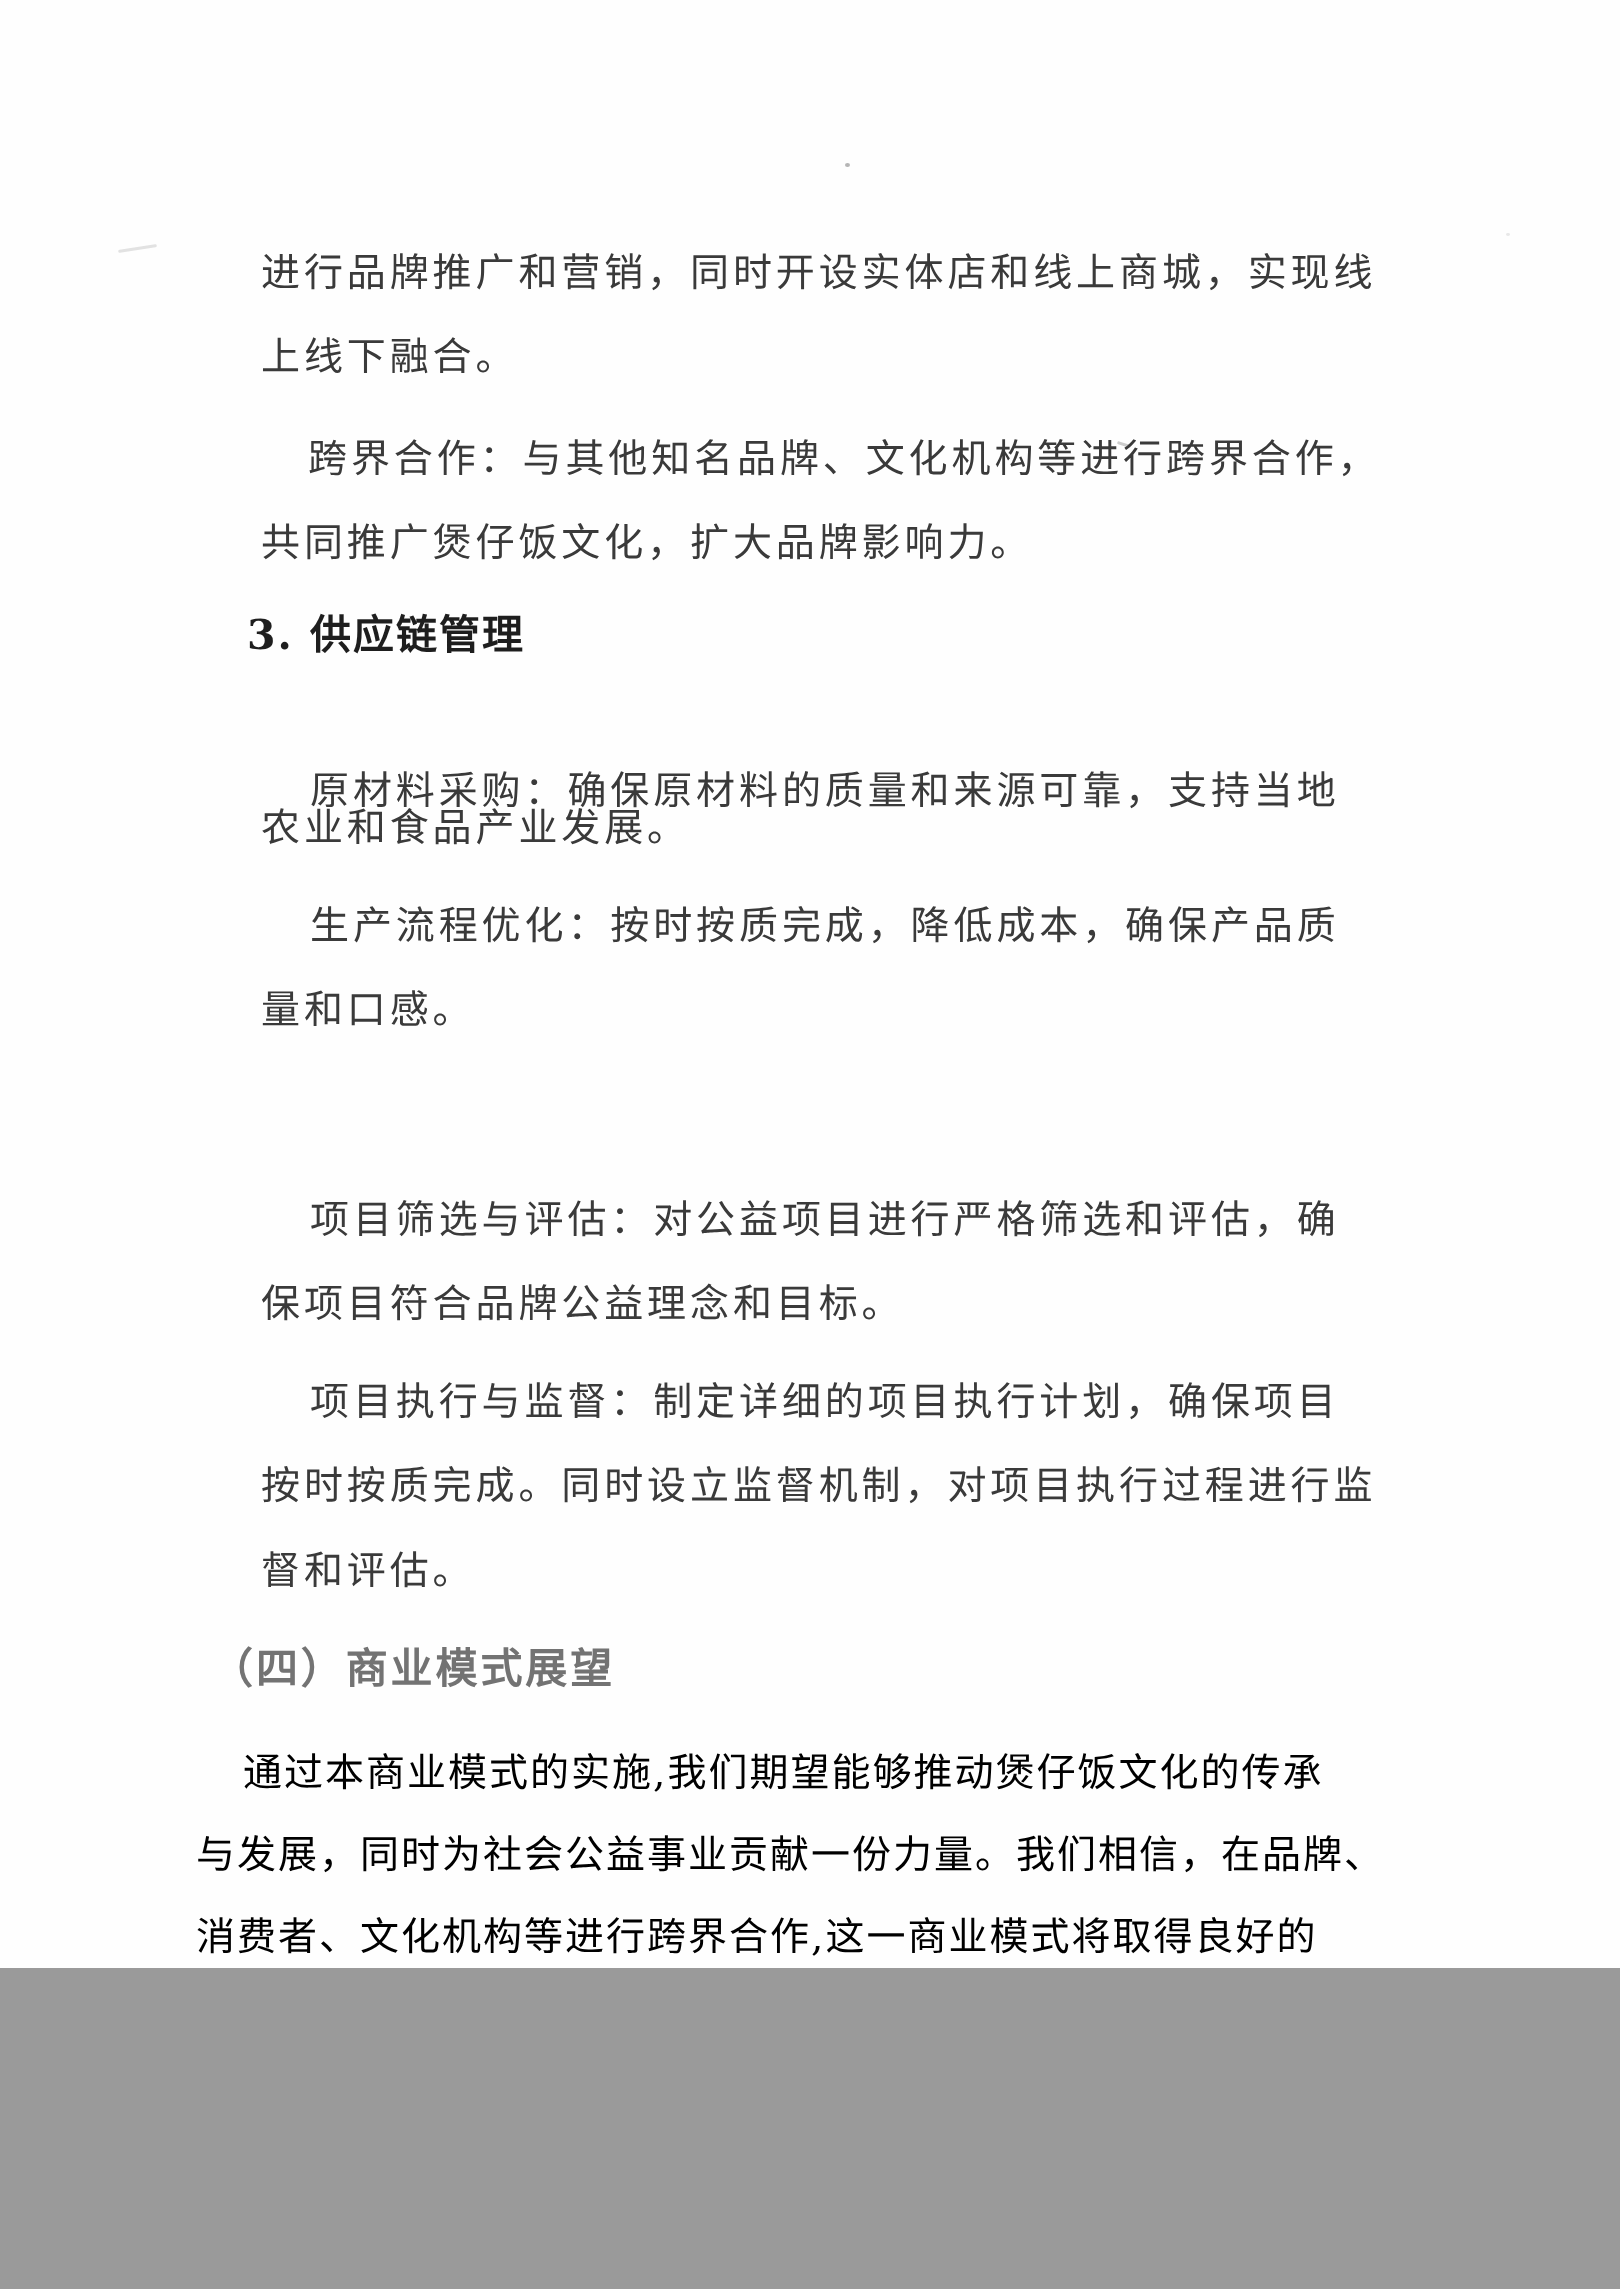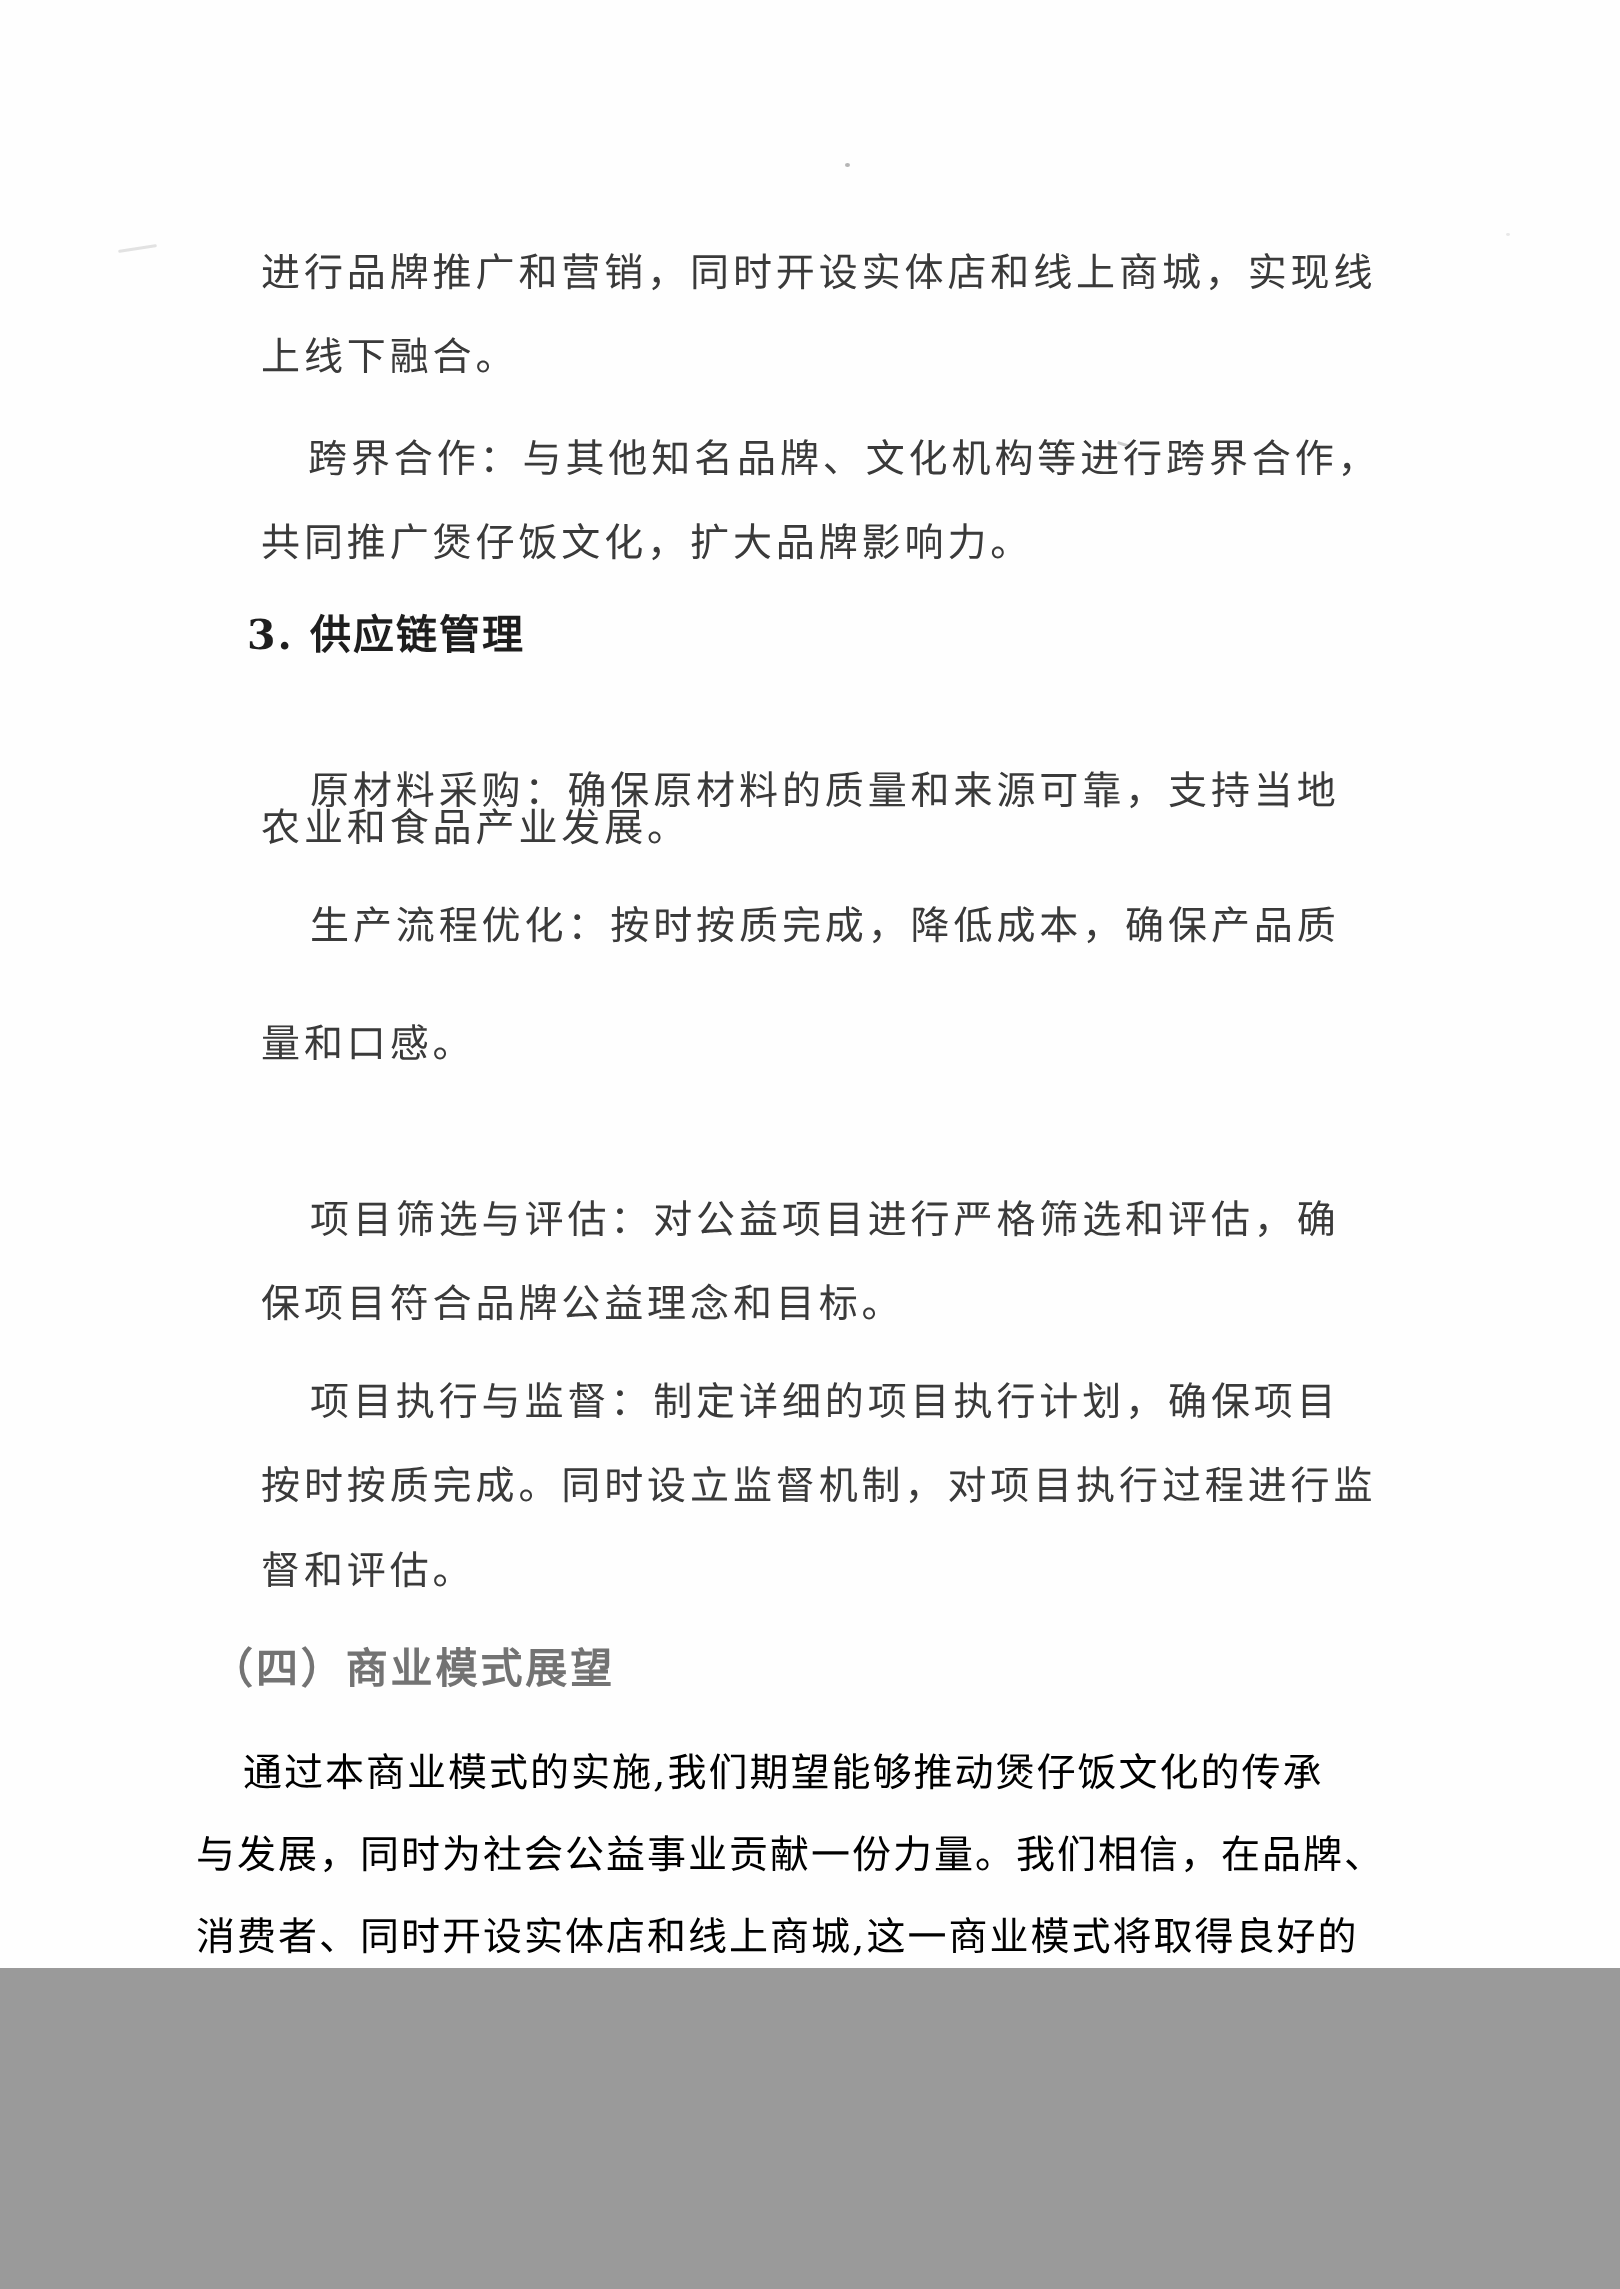--- a/index.html
+++ b/index.html
@@ -91,31 +91,31 @@
 
   <div class="line body-line" style="left:308px; top:437px;">跨界合作：与其他知名品牌、文化机构等进行跨界合作，</div>
   <div class="line body-line" style="left:261px; top:521px;">共同推广煲仔饭文化，扩大品牌影响力。</div>
 
   <div class="line heading-num" style="left:247px; top:612px;">3. 供应链管理</div>
 
   <div class="line body-line" style="left:310px; top:721px;margin-top:48px;">原材料采购：确保原材料的质量和来源可靠，支持当地</div>
   <div class="line body-line" style="left:261px; top:806px;">农业和食品产业发展。</div>
 
   <div class="line body-line" style="left:310px; top:904px;">生产流程优化：按时按质完成，降低成本，确保产品质</div>
-  <div class="line body-line" style="left:261px; top:988px;margin-top:34px;">量和口感。</div>
+  <div class="line body-line" style="left:261px; top:988px;">量和口感。</div>
 
 
   <div class="line body-line" style="left:310px; top:1198px;">项目筛选与评估：对公益项目进行严格筛选和评估，确</div>
   <div class="line body-line" style="left:261px; top:1282px;">保项目符合品牌公益理念和目标。</div>
 
   <div class="line body-line" style="left:310px; top:1380px;">项目执行与监督：制定详细的项目执行计划，确保项目</div>
   <div class="line body-line" style="left:261px; top:1464px;">按时按质完成。同时设立监督机制，对项目执行过程进行监</div>
   <div class="line body-line" style="left:261px; top:1549px;">督和评估。</div>
 
   <div class="line heading-major" style="left:211px; top:1645px;">（四）商业模式展望</div>
 
   <div class="line wide-line" style="left:243px; top:1751px;">通过本商业模式的实施,我们期望能够推动煲仔饭文化的传承</div>
   <div class="line wide-line" style="left:196px; top:1833px;">与发展，同时为社会公益事业贡献一份力量。我们相信，在品牌、</div>
-  <div class="line wide-line" style="left:196px; top:1915px;">消费者、同时开设实体店和线上商城,这一商业模式将取得良好的</div>
+  <div class="line wide-line" style="left:196px; top:1915px;">消费者、文化机构等进行跨界合作,这一商业模式将取得良好的</div>
   <div class="line wide-line" style="left:196px; top:1998px;">社会效益和经济效益。</div>
 
 </div>
 
 
 </body></html>

